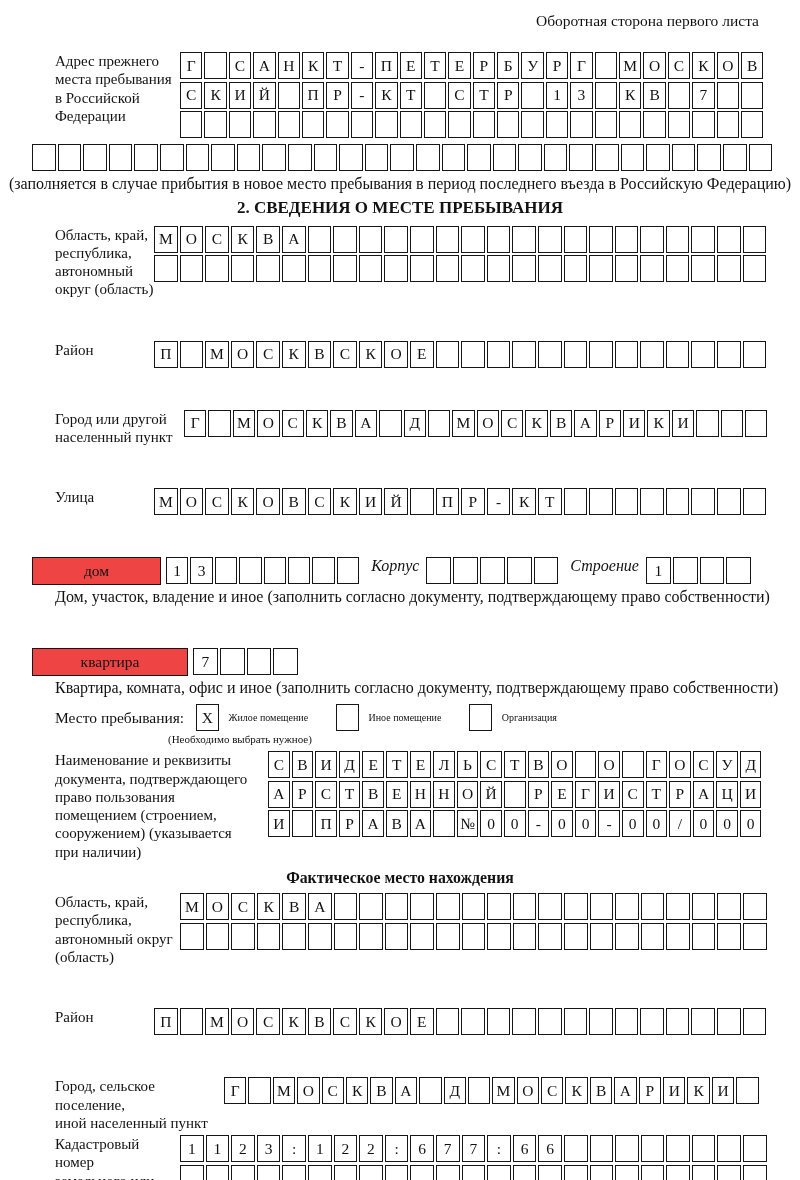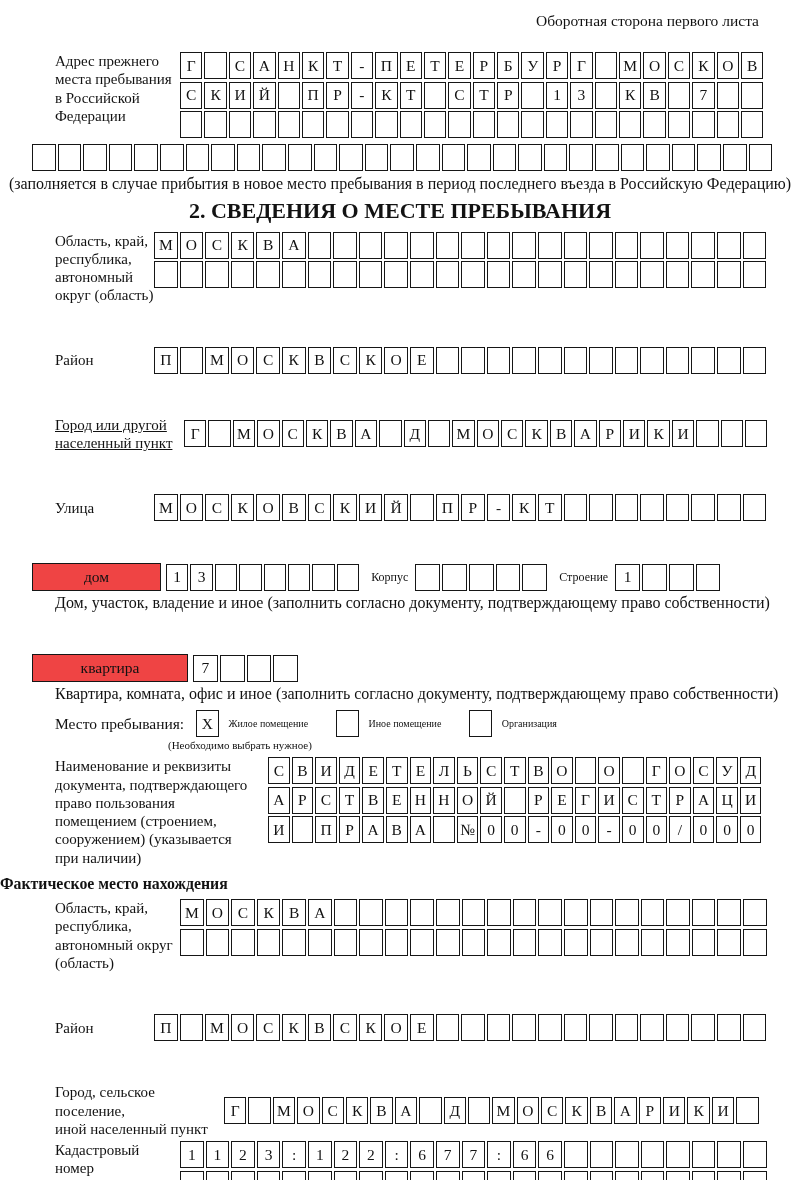--- a/index.html
+++ b/index.html
@@ -2,50 +2,50 @@
 <html><head>
 <meta charset="utf-8">
 <style>
   html,body { margin:0; padding:0; background:#ffffff; overflow:hidden; }
   body { width:800px; height:1180px; font-family:"Liberation Serif", serif; color:#121212; }
   .page { position:relative; width:800px; height:1180px; padding-top:12px; box-sizing:border-box; }
 
   .hdr-note { text-align:right; padding-right:41px; font-size:15.5px; margin-bottom:22px; }
 
   .grp { display:flex; align-items:flex-start; margin-left:32px; margin-bottom:3px; }
-  .grp.vcenter { align-items:center;margin-top:42px; }
+  .grp.vcenter { align-items:flex-start;margin-top:42px; }
 
   .lbl { font-size:15px; line-height:1.22; white-space:pre-line; padding-left:23px; box-sizing:border-box; flex:none; }
   .lw122 { width:122px; }
   .lw148 { width:148px; }
-  .lw152 { width:152px;text-decoration:underline; }
+  .lw152 { width:152px; }
   .lw192 { width:192px; }
   .lw236 { width:236px; }
 
   .rows .cellrow { margin-bottom:2.5px; }
   .cellrow { display:flex; flex:none; }
   .cellrow.indent { margin-left:32px; }
 
   .cell { box-sizing:border-box; height:27px; border:1.6px solid #161616; margin-right:2px;
           display:flex; align-items:center; justify-content:center; font-size:15.5px;
           background:#fff; flex:none; }
   .w21 { width:21.6px; } .w22 { width:22.4px; } .w23 { width:23.6px; } .w24 { width:24.8px; }
 
   .note { font-size:16px; }
   .note.center { text-align:center; width:100%; margin:4px 0 5px 0; }
   .note.left { margin-left:55px; margin-bottom:4px; margin-top:2px; }
-  .sec-title { text-align:center; font-weight:bold; font-size:22px; margin:5px 0 8px 0; width:100%; }
-  .sub-title { font-weight:bold; font-size:15.8px; margin:8px 0 6px 0; width:100%; }
+  .sec-title { text-align:center; font-weight:bold; font-size:17px; margin:5px 0 8px 0; width:100%; }
+  .sub-title { text-align:center; font-weight:bold; font-size:15.8px; margin:8px 0 6px 0; width:100%; }
   .sub-note { text-align:center; font-size:13.8px; line-height:1.45; white-space:pre-line; width:100%; margin-bottom:6px; }
 
   .widebox { box-sizing:border-box; height:28px; border:1.7px solid #161616; display:flex;
              align-items:center; justify-content:center; font-size:15.5px; flex:none; background:#ef4444; }
   .dom { width:129px; margin-right:5px; }
   .kv  { width:156px; margin-right:5px; }
-  .inline-lbl { font-size:12px; margin:0 7px 0 10px; flex:none; }
+  .inline-lbl { font-size:16px; margin:0 7px 0 10px; flex:none;font-style:italic; }
 
   .stay { display:flex; align-items:center; margin:7px 0 2px 32px; }
   .stay-lbl { font-size:15.5px; padding-left:23px; margin-right:12px; }
   .opt { font-size:10px; margin-left:10px; margin-right:28px; }
   .cb { margin-right:0; }
   .stay-note { font-size:11px; margin-left:168px; margin-bottom:6px; }
 
   .confirm-box { width:362px; height:176px; border:2px solid #131313; margin-left:394px; margin-top:8px; box-sizing:border-box; }
 </style>
 </head>

